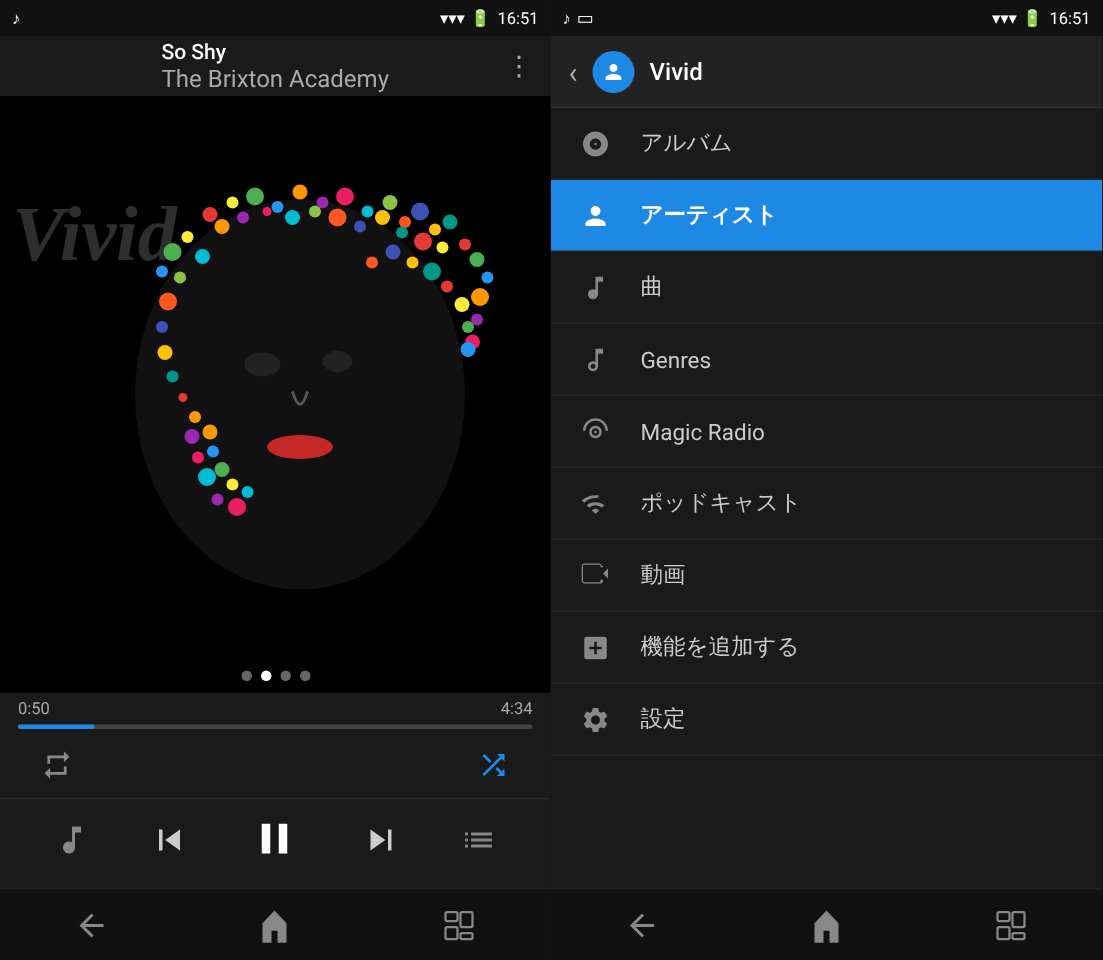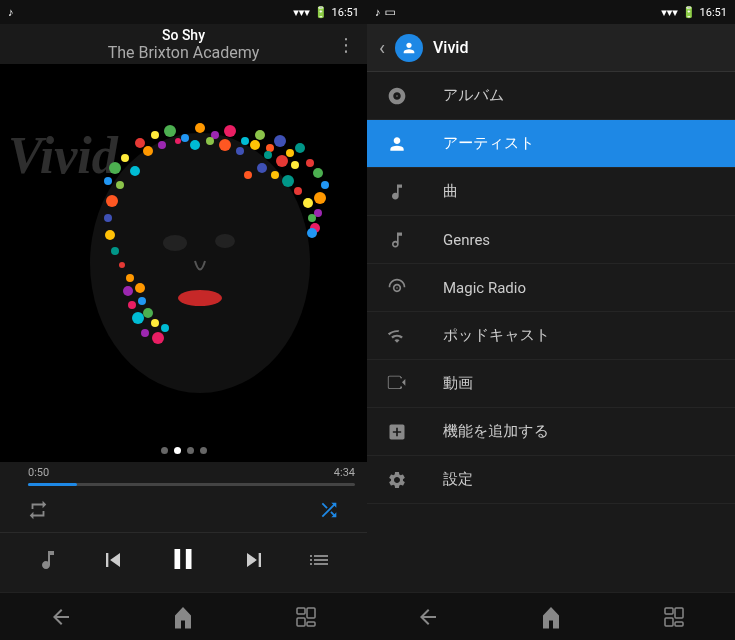--- a/index.html
+++ b/index.html
@@ -37,21 +37,21 @@
 
     .player-header {
       height: 40px;
       display: flex;
       align-items: center;
       justify-content: center;
       position: relative;
       padding: 0 16px;
     }
     .player-title {
-      text-align: center;
+      text-align: left;
     }
     .player-title .song-name {
       color: #fff;
       font-size: 14px;
       font-weight: 500;
     }
     .player-title .artist-name {
       color: #aaa;
       font-size: 16px;
     }
@@ -96,21 +96,20 @@
       border-radius: 50%;
       background: rgba(255,255,255,0.4);
     }
     .dot.active {
       background: #fff;
     }
 
     .progress-section {
       padding: 4px 12px 2px;
       background: #1a1a1a;
-      margin-left: 16px;
     }
     .time-row {
       display: flex;
       justify-content: space-between;
       font-size: 11px;
       color: #aaa;
       margin-bottom: 4px;
     }
     .progress-bar-bg {
       height: 3px;
@@ -238,21 +237,21 @@
     .menu-list {
       flex: 1;
       overflow-y: auto;
       background: #1a1a1a;
     }
     .menu-item {
       height: 48px;
       display: flex;
       align-items: center;
       padding: 0 16px;
-      gap: 32px;
+      gap: 16px;
       cursor: pointer;
       border-bottom: 1px solid #252525;
     }
     .menu-item.active {
       background: #1e88e5;
     }
     .menu-item-icon {
       width: 28px;
       height: 28px;
       display: flex;
@@ -260,21 +259,21 @@
       justify-content: center;
       color: #aaa;
       font-size: 16px;
       flex-shrink: 0;
     }
     .menu-item.active .menu-item-icon { color: #fff; }
     .menu-item-label {
       color: #ccc;
       font-size: 15px;
     }
-    .menu-item.active .menu-item-label { color: #fff; font-weight: 400; }
+    .menu-item.active .menu-item-label { color: #fff; font-weight: 700; }
 
     .right-nav-bar {
       height: 48px;
       background: #111;
       display: flex;
       align-items: center;
       justify-content: space-around;
       border-top: 1px solid #222;
     }
 

